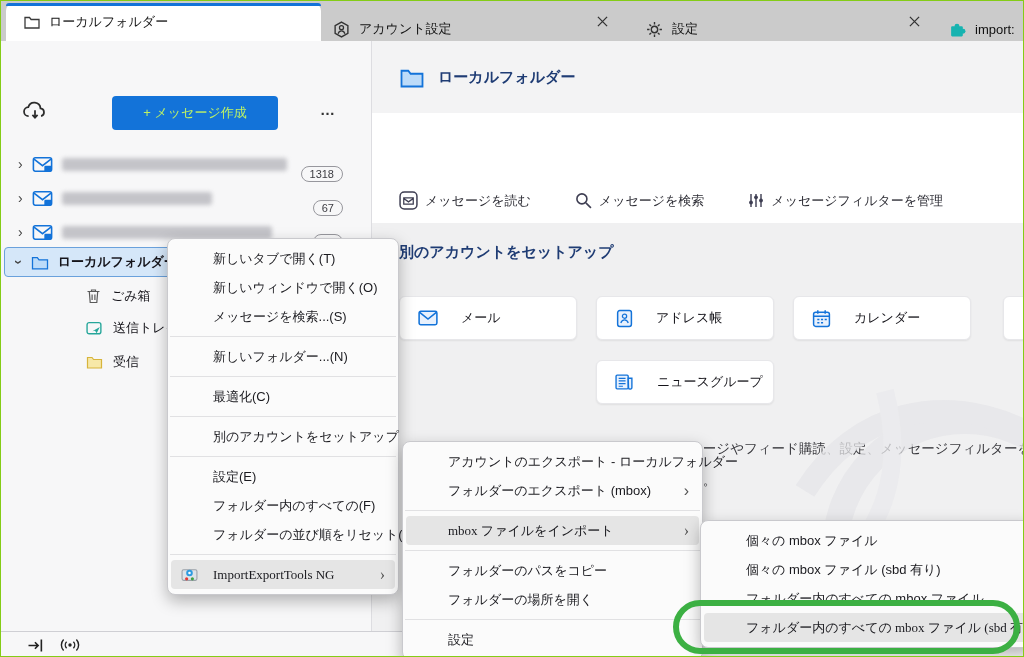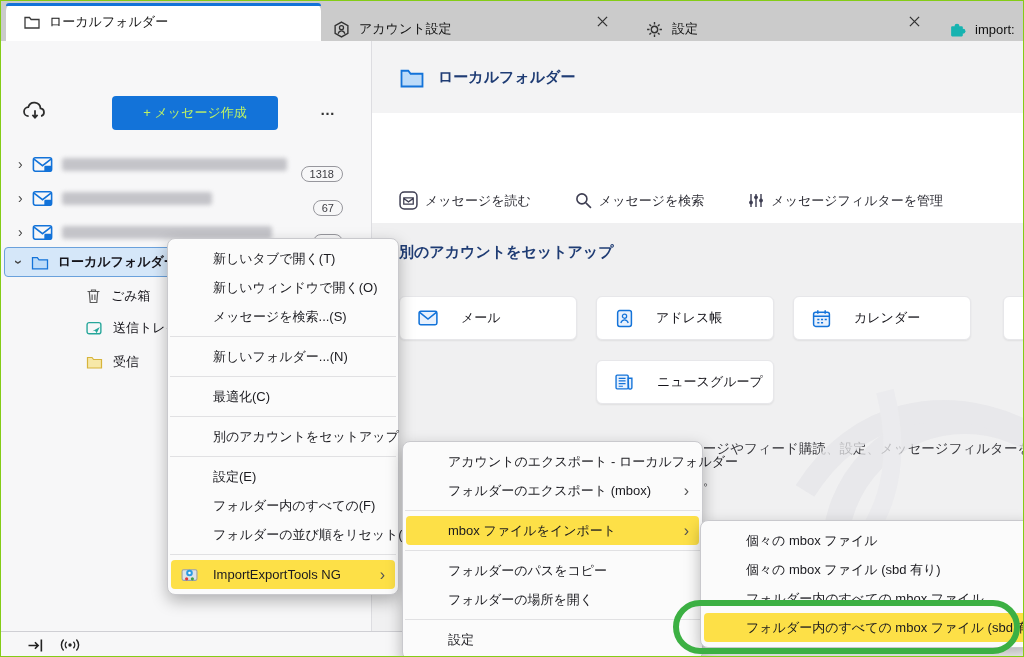--- a/index.html
+++ b/index.html
@@ -40,21 +40,21 @@
   .links-row { left:27px; top:78px; display:flex; gap:44px; align-items:center; }
   .qlink { display:flex; align-items:center; gap:7px; color:#2b2b33; font-size:13px; cursor:pointer; white-space:nowrap; }
   #setup-heading { left:27px; top:202px; font-size:15px; font-weight:bold; color:#1f3c74; }
   .card { position:absolute; width:178px; height:44px; background:#fff; border:1px solid #e7e7ea; border-radius:6px; box-shadow:0 1px 2px rgba(0,0,0,.07); display:flex; align-items:center; gap:23px; padding-left:18px; font-size:13px; cursor:pointer; white-space:nowrap; }
   .desc-line { color:#38383d; font-size:13.5px; white-space:nowrap; }
   #watermark { right:-60px; bottom:-40px; opacity:.75; }
 
   
   .menu { background:#fbfbfb; border:1px solid #c9c9cd; border-radius:8px; box-shadow:0 6px 16px rgba(0,0,0,.28); padding:5px 0; z-index:30;margin-left:16px; }
   .mi { position:relative; height:29px; display:flex; align-items:center; padding-left:42px; padding-right:14px; font-size:13px; color:#1a1a1f; margin:0 3px; border-radius:4px; cursor:pointer; white-space:nowrap; }
-  .mi.hl { background:#fde047; }
+  .mi.hl { background:#e5e5e5;font-family:Liberation Serif, serif; }
   .mi .mi-icon { position:absolute; left:10px; top:6px; }
   .mi .mi-arrow { position:absolute; right:10px; font-size:16px; color:#555; line-height:1; }
   .msep { height:1px; background:#e1e1e3; margin:5px 2px; }
   #menu1 { left:150px; top:237px; width:232px; }
   #menu2 { left:385px; top:440px; width:301px; z-index:31; }
   #menu3 { left:683px; top:519px; width:334px; z-index:32; }
   #green-annotation { left:672px; top:599px; width:347px; height:54px; border:6px solid #3cb043; border-radius:28px; z-index:40; pointer-events:none; }
 </style>
 </head>
 <body>

